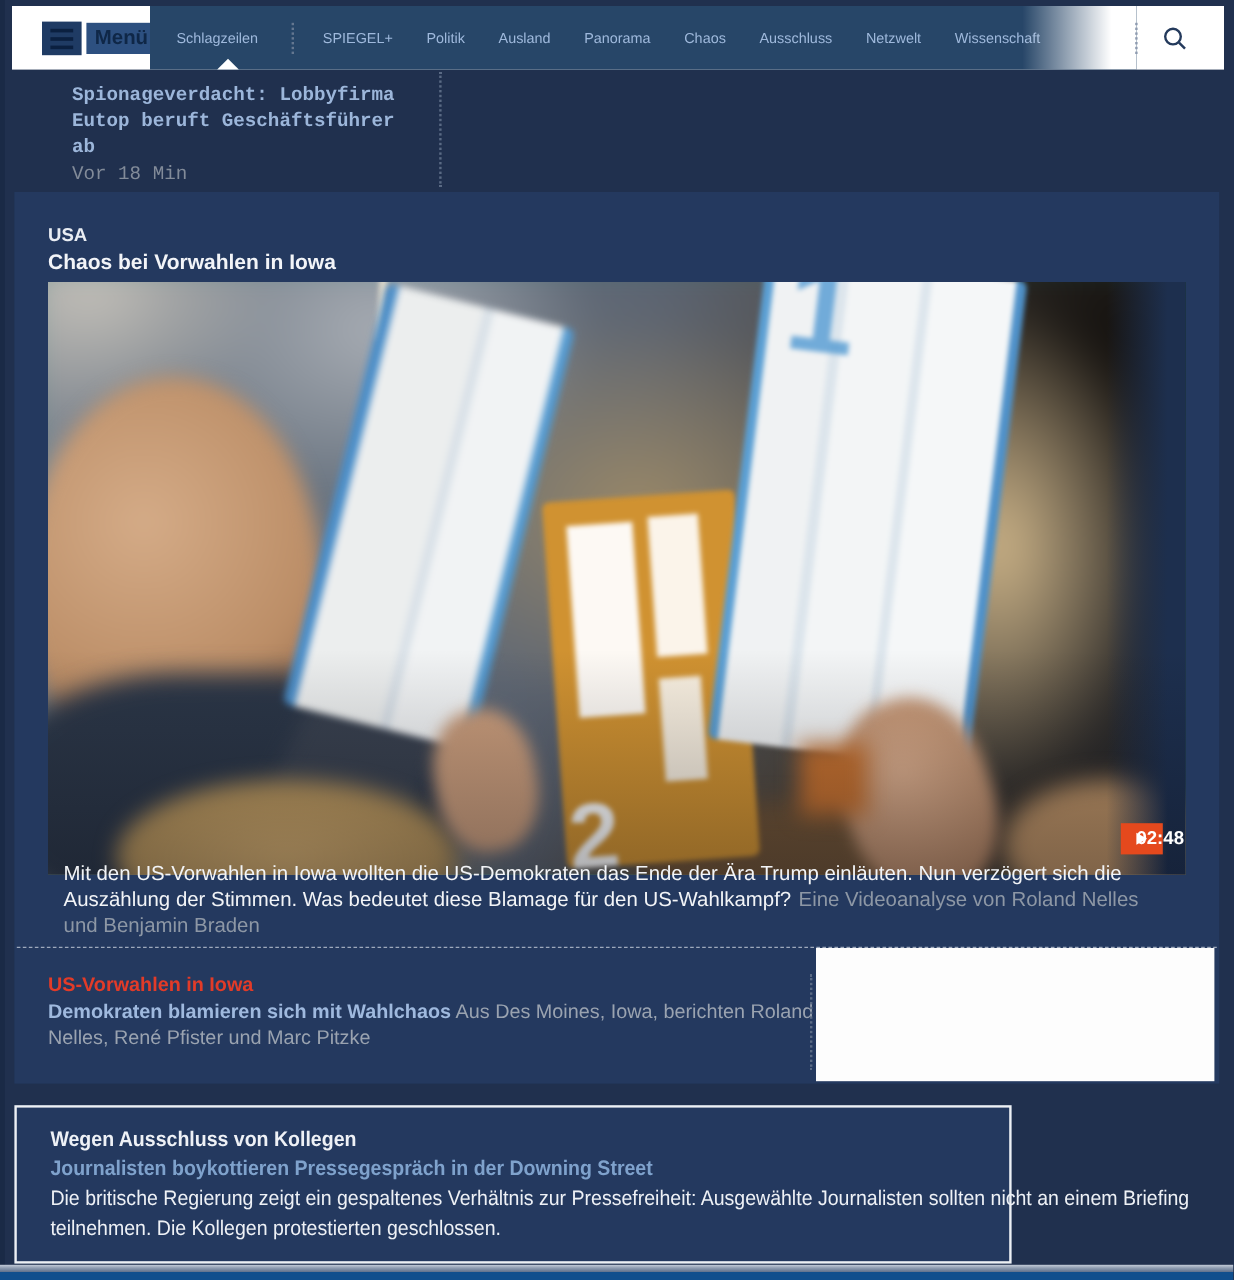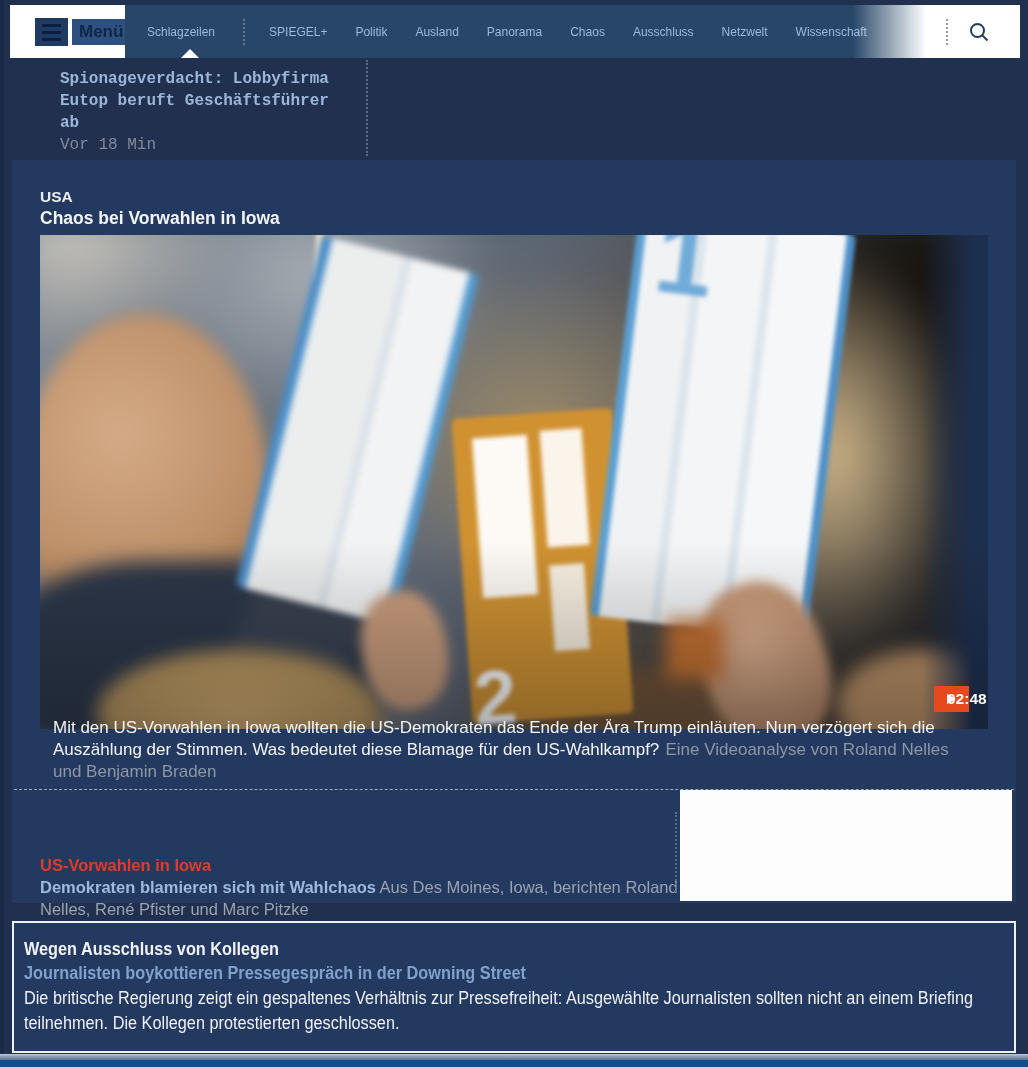--- a/index.html
+++ b/index.html
@@ -37,21 +37,21 @@
   .tick3{width:330px;padding-left:22px;box-sizing:border-box;}
 
   
   .card{position:absolute;left:12px;top:160px;width:1004px;height:743px;background:#24395f;}
   .kicker{position:absolute;left:28px;top:28px;color:#e9edf3;font-size:15.5px;font-weight:600;cursor:pointer;}
   .main-title{position:absolute;left:28px;top:48px;color:#f2f4f8;font-size:17.5px;font-weight:bold;cursor:pointer;}
   .summary{position:absolute;left:41px;top:540px;width:916px;color:#f2f4f7;font-size:17px;line-height:22px;}
   .summary .gray{color:#8d97a5;}
   .dashed-hr{position:absolute;left:2px;right:2px;top:629px;border-top:1px dashed #c7cfdb;opacity:.75;}
   .iowa{position:absolute;left:28px;top:650px;width:645px;font-size:16.5px;line-height:22px;}
-  .iowa .red{color:#e23b28;font-weight:bold;display:block;margin-top:44px;}
+  .iowa .red{color:#e23b28;font-weight:bold;display:block;}
   .iowa .ttl{color:#9fb9de;font-weight:bold;cursor:pointer;margin-top:47px;}
   .iowa .byl{color:#9aa3b0;}
   .iowa-vsep{position:absolute;left:663px;top:652px;height:80px;border-left:2px dotted #5a6a84;}
   .img-placeholder{position:absolute;left:668px;top:630px;width:332px;height:111px;background:#fdfdfd;}
 
   
   .photo{position:absolute;left:28px;top:75px;width:948px;height:494px;overflow:hidden;background:#0f766e;cursor:pointer;}
   .photo *{position:absolute;}
   .ph-bg{inset:-25px;filter:blur(16px);
     background:
@@ -90,22 +90,22 @@
   .ph-sleeve{left:66%;bottom:10%;width:6%;height:12%;background:#c4702f;filter:blur(9px);}
   .ph-dark-right{right:-2%;top:0;width:9%;height:100%;
     background:linear-gradient(to right,rgba(28,44,72,0),#1d2f4e 60%);}
   .ph-vignette{inset:0;background:linear-gradient(to bottom,rgba(0,0,0,0) 62%,rgba(8,10,18,.32));pointer-events:none;}
   .badge{right:19px;bottom:17px;background:#e5491d;color:#ffffff;font-weight:bold;font-size:15.5px;
     padding:8px 13px;display:flex;align-items:center;gap:9px;cursor:pointer;}
   .play-tri{position:static;width:0;height:0;border-left:9px solid #ffffff;
     border-top:5.5px solid transparent;border-bottom:5.5px solid transparent;}
 
   
-  .dbox{position:absolute;left:12px;top:921px;width:1004px;height:132px;box-sizing:border-box;
-    border:2px solid #edf0f4;background:#24395f;padding:14px 10px;}
+  .dbox{position:absolute;left:12px;top:921px;width:831px;height:132px;box-sizing:border-box;
+    border:2px solid #edf0f4;background:#24395f;padding:14px 28px;}
   .dbox-inner{transform:scaleX(.93);transform-origin:left;width:1030px;}
   .dbox .k{color:#eef1f6;font-weight:bold;font-size:17.5px;line-height:24px;}
   .dbox .t{color:#7fa2cc;font-weight:bold;font-size:17.5px;line-height:24px;cursor:pointer;}
   .dbox .s{color:#eef1f6;font-size:17.5px;line-height:25px;margin-top:1px;}
 
   .strip-gray{position:absolute;left:0;top:1054px;width:100%;height:6px;
     background:linear-gradient(to bottom,#c3cbd8 0%,#8e9cb1 45%,#5f708c 100%);}
   .strip-blue{position:absolute;left:0;top:1060px;width:100%;height:7px;background:#104e8d;}
 </style>
 </head>

